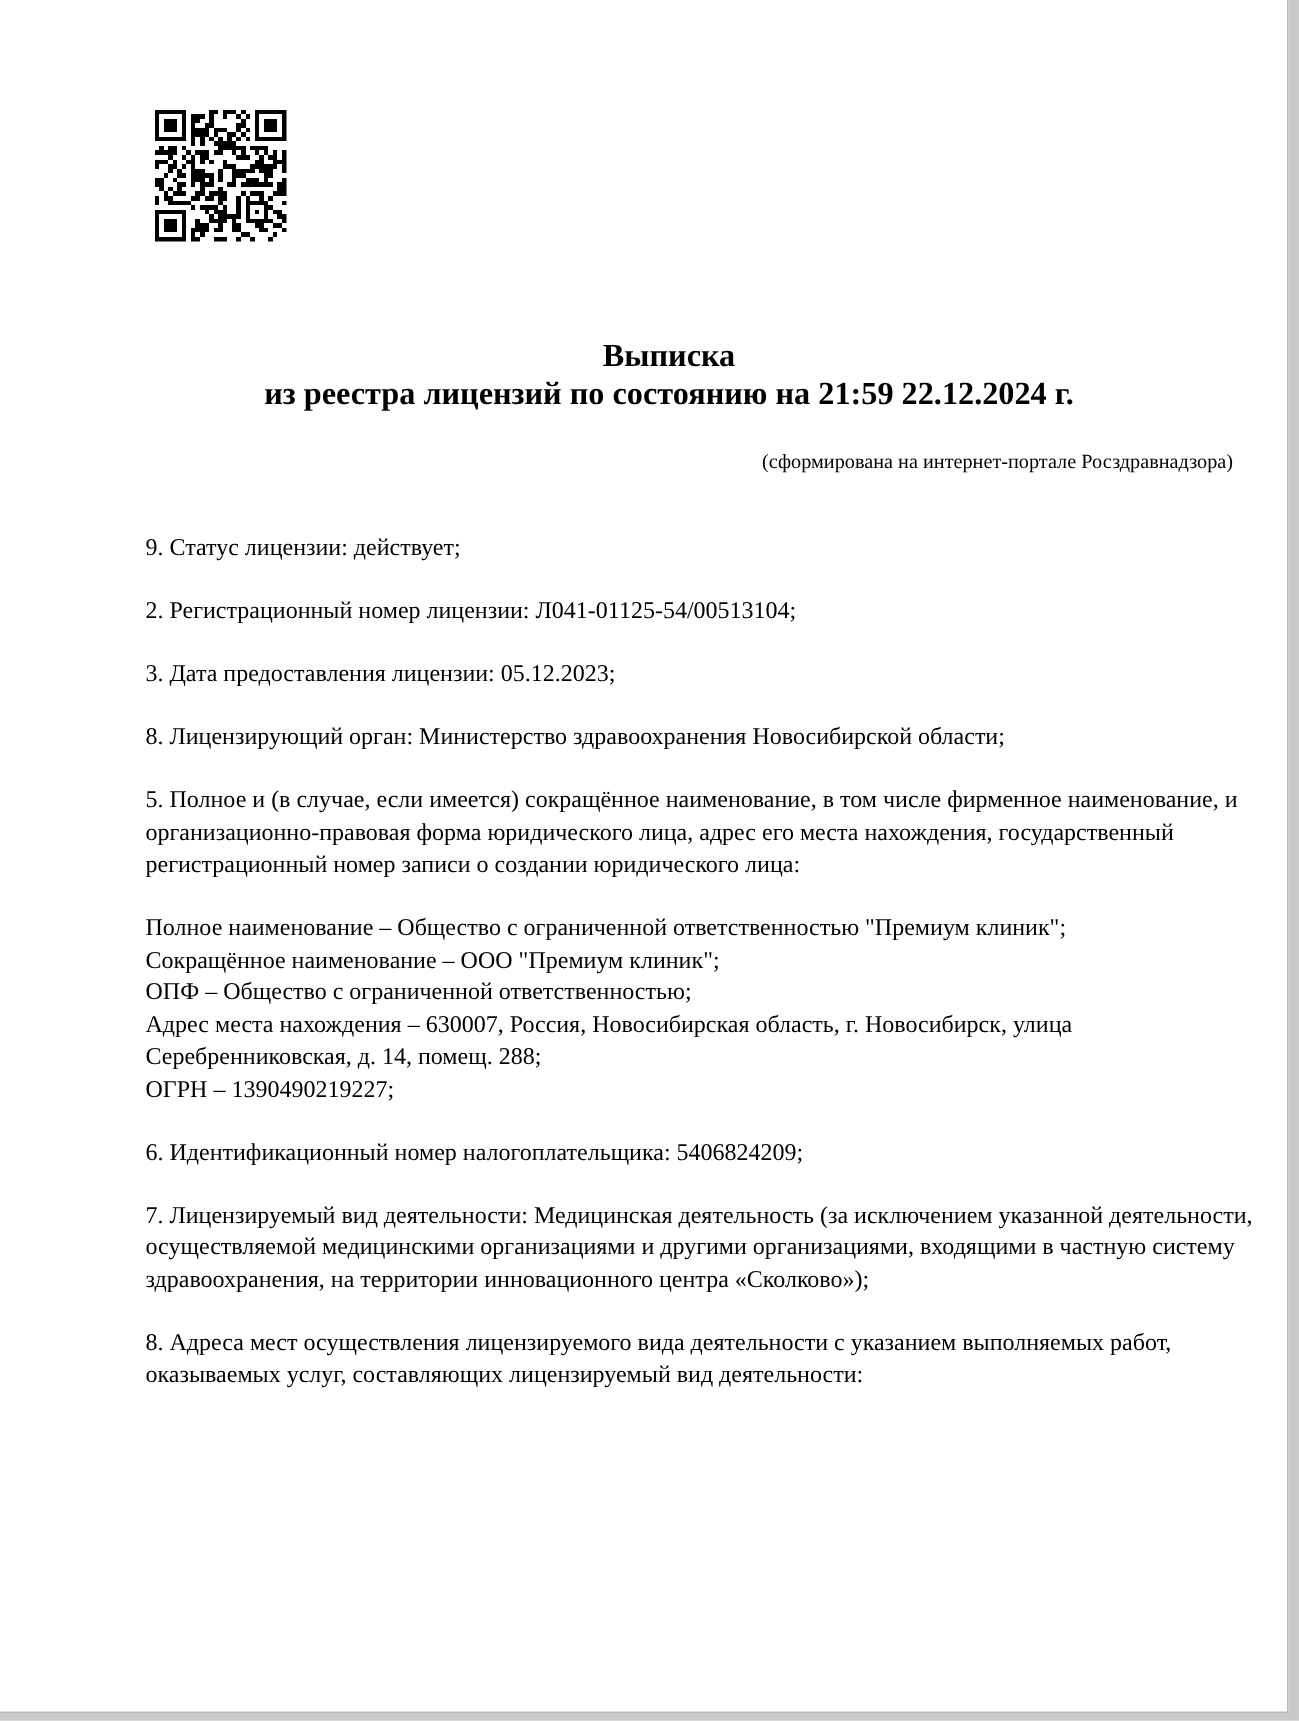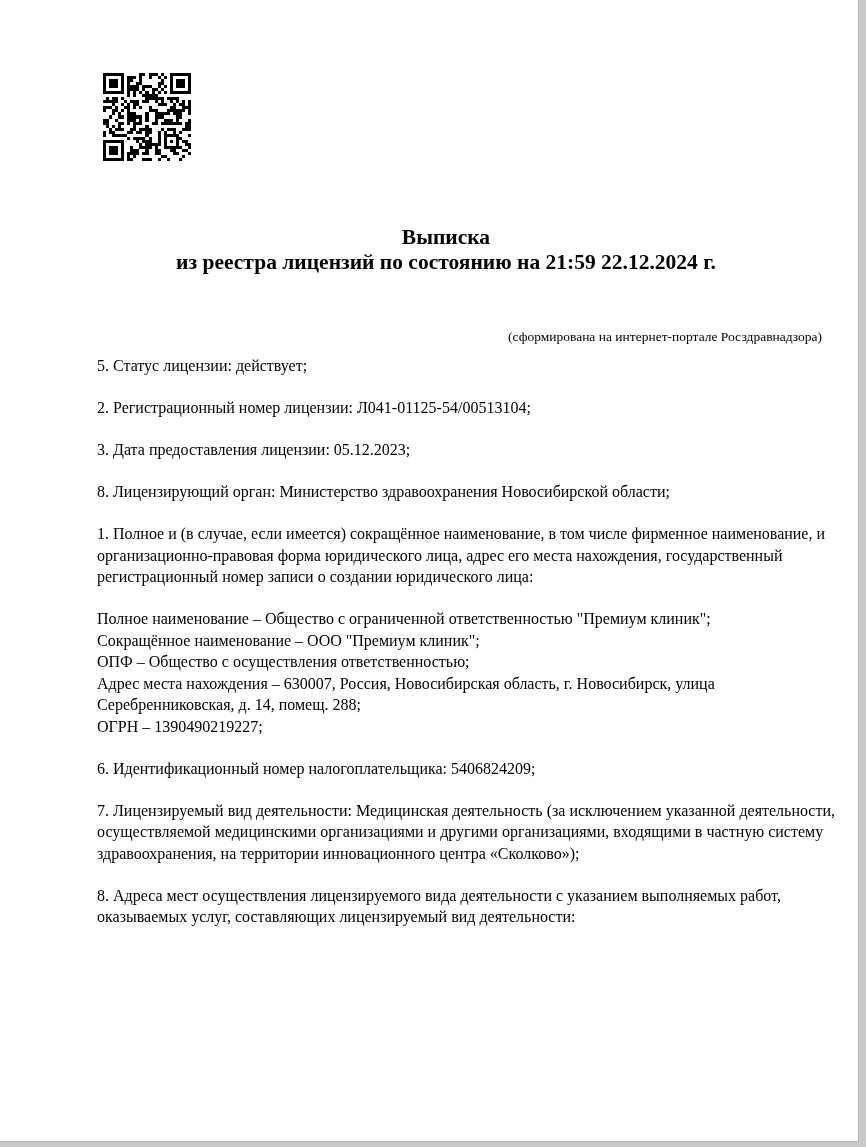--- a/index.html
+++ b/index.html
@@ -40,21 +40,20 @@
     line-height: 25px;
     white-space: nowrap;
   }
   .doc-subtitle {
     position: absolute;
     top: 299px;
     right: 36px;
     font-size: 13.5px;
     line-height: 17px;
     text-align: right;
-    margin-top: 29px;
   }
   .doc-body {
     position: absolute;
     left: 97px;
     top: 355px;
     width: 751px;
     font-size: 16px;
     line-height: 21.5px;
     text-align: left;
   }
@@ -486,29 +485,29 @@
       </svg>
 
     <div class="doc-title">
       <div>Выписка</div>
       <div>из реестра лицензий по состоянию на 21:59 22.12.2024 г.</div>
     </div>
 
     <div class="doc-subtitle">(сформирована на интернет-портале Росздравнадзора)</div>
 
     <div class="doc-body" id="doc-body">
-        <div class="para">5. Статус лицензии: действует;</div>
+        <div class="para">9. Статус лицензии: действует;</div>
         <div class="para">2. Регистрационный номер лицензии: Л041-01125-54/00513104;</div>
         <div class="para">3. Дата предоставления лицензии: 05.12.2023;</div>
         <div class="para">8. Лицензирующий орган: Министерство здравоохранения Новосибирской области;</div>
-        <div class="para">1. Полное и (в случае, если имеется) сокращённое наименование, в том числе фирменное наименование, и организационно-правовая форма юридического лица, адрес его места нахождения, государственный регистрационный номер записи о создании юридического лица:</div>
+        <div class="para">5. Полное и (в случае, если имеется) сокращённое наименование, в том числе фирменное наименование, и организационно-правовая форма юридического лица, адрес его места нахождения, государственный регистрационный номер записи о создании юридического лица:</div>
         <div class="para">
           <div>Полное наименование – Общество с ограниченной ответственностью "Премиум клиник";</div>
           <div>Сокращённое наименование – ООО "Премиум клиник";</div>
-          <div>ОПФ – Общество с осуществления ответственностью;</div>
+          <div>ОПФ – Общество с ограниченной ответственностью;</div>
           <div>Адрес места нахождения – 630007, Россия, Новосибирская область, г. Новосибирск, улица Серебренниковская, д. 14, помещ. 288;</div>
           <div>ОГРН – 1390490219227;</div>
         </div>
         <div class="para">6. Идентификационный номер налогоплательщика: 5406824209;</div>
         <div class="para">7. Лицензируемый вид деятельности: Медицинская деятельность (за исключением указанной деятельности, осуществляемой медицинскими организациями и другими организациями, входящими в частную систему здравоохранения, на территории инновационного центра «Сколково»);</div>
         <div class="para">8. Адреса мест осуществления лицензируемого вида деятельности с указанием выполняемых работ, оказываемых услуг, составляющих лицензируемый вид деятельности:</div>
       </div>
 
   </div>
 </div>

